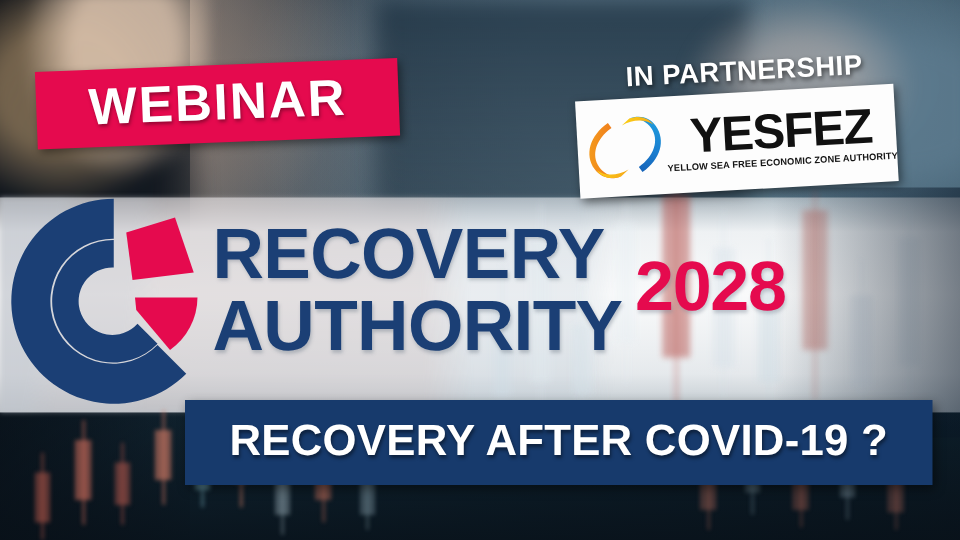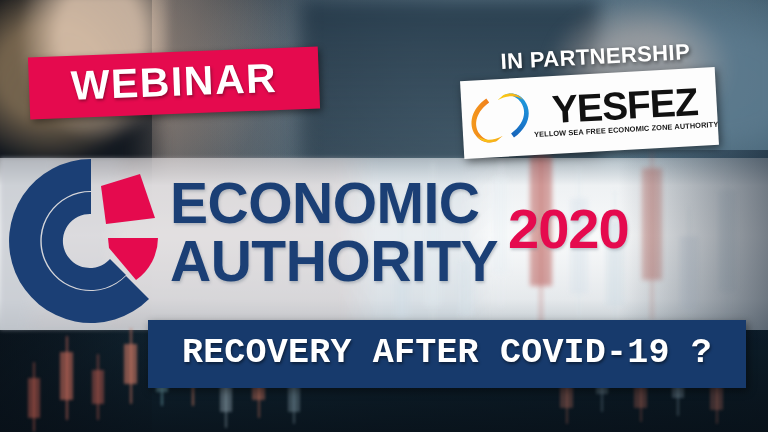--- a/index.html
+++ b/index.html
@@ -121,21 +121,21 @@
   .t-economic{left:170px;top:176px;font-size:57px;}
   .t-forecasts{left:170px;top:234px;font-size:57px;}
   .t-year{
     position:absolute;left:508px;top:196px;font-size:56px;font-weight:bold;
     color:#e50a4e;letter-spacing:-1px;
     text-shadow:1px 2px 3px rgba(120,130,145,.40);
   }
   
   .subbanner{
     position:absolute;left:148px;top:320px;width:598px;height:68px;
-    background:#173a6c;box-shadow:2px 3px 8px rgba(0,0,0,.45);font-family:Liberation Mono, monospace;
+    background:#173a6c;box-shadow:2px 3px 8px rgba(0,0,0,.45);
   }
   .subbanner-label{
     position:absolute;left:0;right:0;top:50%;transform:translateY(-52%);
     text-align:center;color:#fff;font-weight:bold;font-size:35px;
     letter-spacing:.2px;text-shadow:1px 2px 3px rgba(0,0,0,.45);
   }
 </style>
 </head>
 <body>
 
@@ -252,21 +252,21 @@
         <path d="M89 7 a82 82 0 0 1 58 24 l-23 23 a50 50 0 0 0 -35 -15 Z" fill="#1b3f75" opacity="0"></path>
 
         <path d="M89 40 a49 49 0 1 0 35 83 l-16 -16 a27 27 0 1 1 -19 -45 Z" fill="#1b3f75"></path>
 
         <path d="M99 34 L138 22 L153 66 L104 72 Z" fill="#e50a4e"></path>
         <path d="M106 86 L156 86 a52 52 0 0 1 -22 42 L107 96 Z" fill="#e50a4e"></path>
       </g>
     </svg>
   </div>
 
-  <div class="title t-economic">ECONOMIC</div>
+  <div class="title t-economic">RECOVERY</div>
   <div class="title t-forecasts">AUTHORITY</div>
-  <div class="t-year">2020</div>
+  <div class="t-year">2028</div>
 
   <div class="subbanner">
     <div class="subbanner-label">RECOVERY AFTER COVID-19 ?</div>
   </div>
 
 </div>
 
 </body></html>

